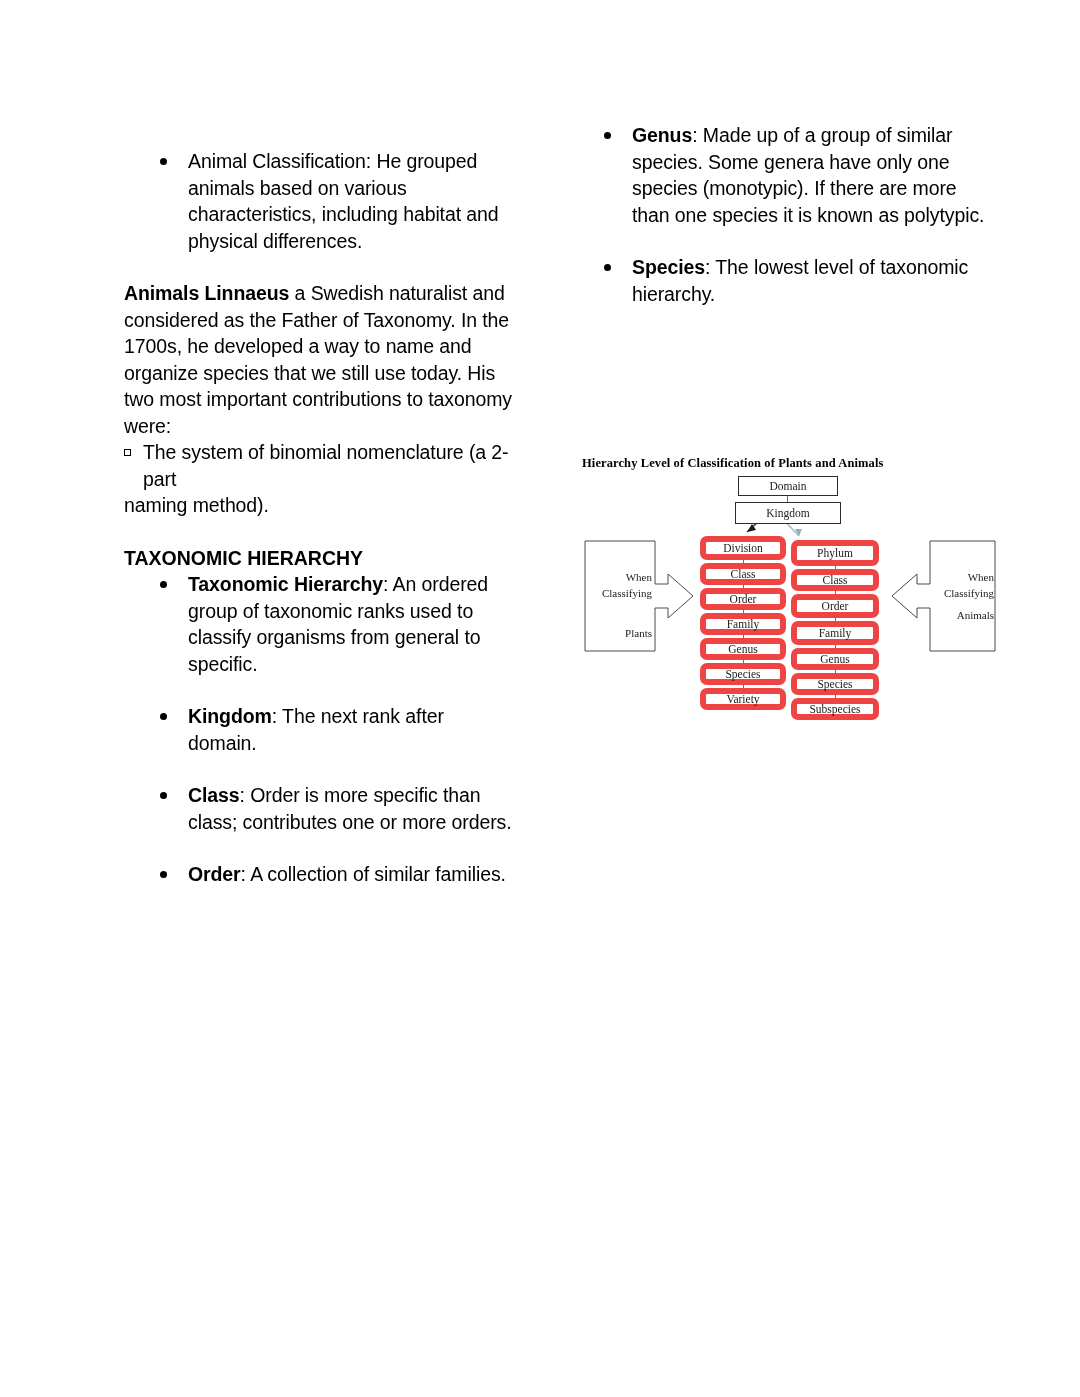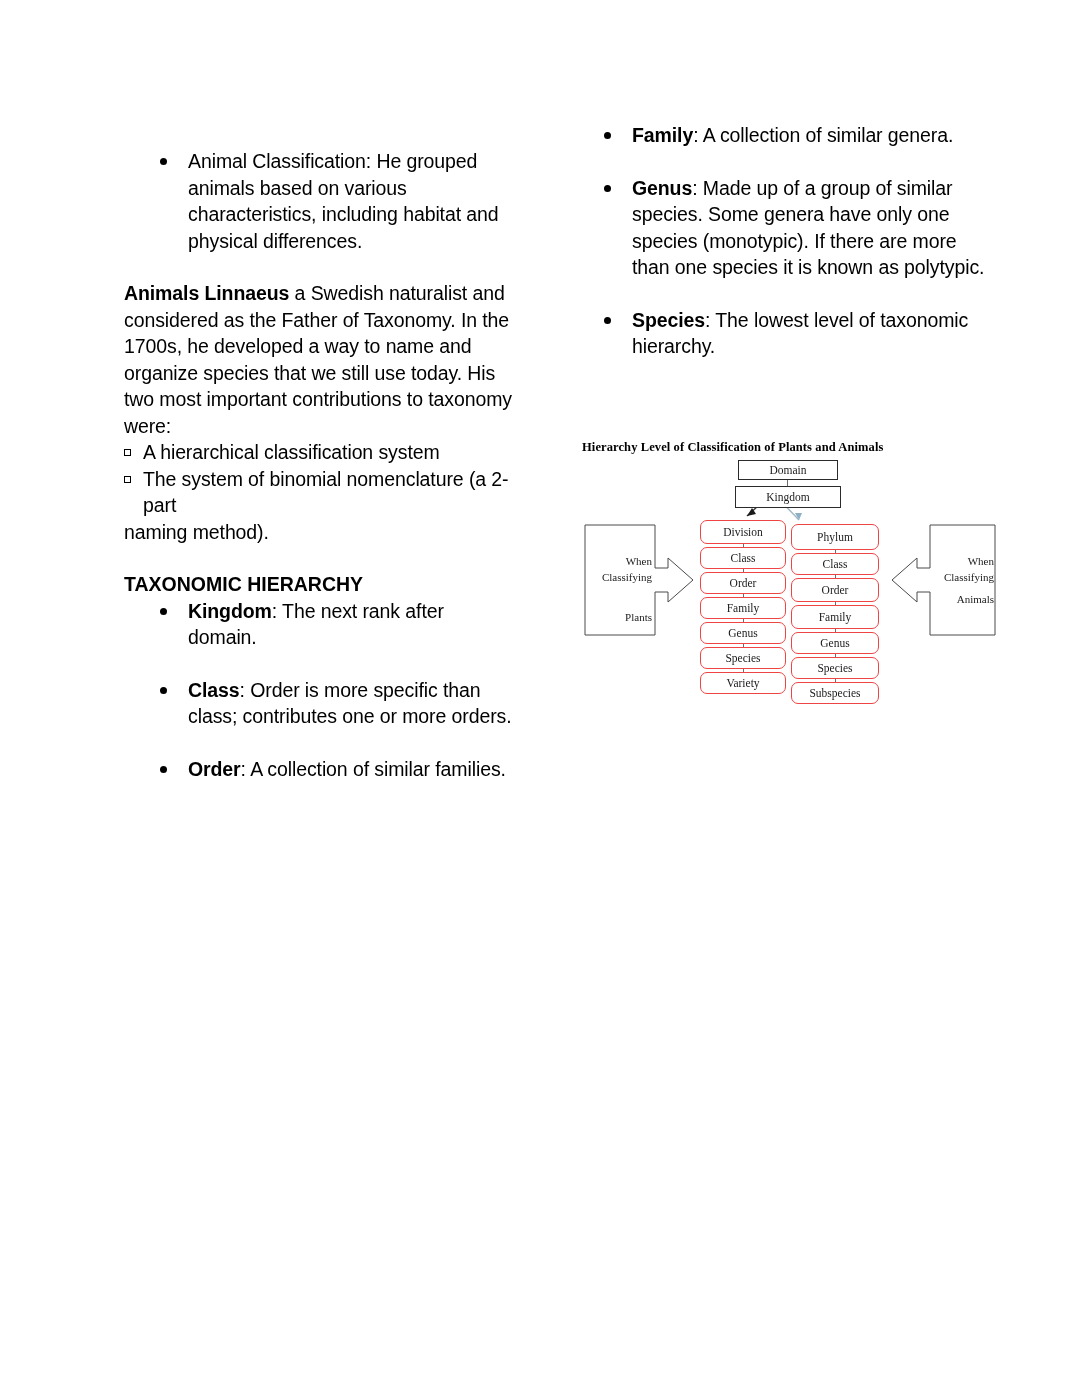--- a/index.html
+++ b/index.html
@@ -96,41 +96,41 @@
     box-sizing: border-box;
     background: transparent;
   }
 
   b, .b { font-weight: bold; }
 
   
   .diagram {
     position: absolute;
     left: 580px;
-    top: 440px;
+    top: 456px;
     width: 420px;
     height: 265px;
     font-family: "Liberation Serif", serif;
   }
   .diagram-title {
     position: absolute;
     left: 2px;
     top: 0px;
     font-family: "Liberation Serif", serif;
     font-weight: bold;
     font-size: 12.5px;
     letter-spacing: 0.1px;
     white-space: nowrap;
     color: #000;
   }
 
   .dbox {
     position: absolute;
     box-sizing: border-box;
-    border: 1px solid #ef4444;
+    border: 6px solid #ef4444;
     background: #ffffff;
     font-family: "Liberation Serif", serif;
     font-size: 11.5px;
     color: #1a1a1a;
     display: flex;
     align-items: center;
     justify-content: center;
     text-align: center;
   }
   .dbox.sharp { border: 1px solid #2b2b2b; border-radius: 0; }
@@ -169,30 +169,30 @@
 
     <div class="bullet-item">
       <span class="disc"></span>
       <span>Animal Classification: He grouped animals based on various characteristics, including habitat and physical differences.</span>
     </div>
 
     <p class="para gap-top"><b>Animals Linnaeus</b><span> a Swedish naturalist and considered as the Father of Taxonomy. In the 1700s, he developed a way to name and organize species that we still use today. His two most important contributions to taxonomy were:</span></p>
 
     <div class="sq-line">
       <span class="sq"></span>
-      <span>A hierarchical classification system</span>
-    </div>
-    <div class="sq-line">
-      <span class="sq"></span>
       <span>The system of binomial nomenclature (a 2-part</span>
     </div>
     <p class="para">naming method).</p>
 
     <p class="section-head" style="margin-top:26px;">TAXONOMIC HIERARCHY</p>
 
+    <div class="bullet-item" style="margin-top:0;">
+      <span class="disc"></span>
+      <b>Taxonomic Hierarchy</b><span>: An ordered group of taxonomic ranks used to classify organisms from general to specific.</span>
+    </div>
 
 
     <div class="bullet-item">
       <span class="disc"></span>
       <b>Kingdom</b><span>: The next rank after domain.</span>
     </div>
 
 
     <div class="bullet-item">
       <span class="disc"></span>
@@ -201,24 +201,20 @@
 
     <div class="bullet-item">
       <span class="disc"></span>
       <b>Order</b><span>: A collection of similar families.</span>
     </div>
 
   </div>
 
   <div class="col-right">
 
-    <div class="bullet-item">
-      <span class="disc"></span>
-      <b>Family</b><span>: A collection of similar genera.</span>
-    </div>
 
     <div class="bullet-item">
       <span class="disc"></span>
       <b>Genus</b><span>: Made up of a group of similar species. Some genera have only one species (monotypic).  If there are more than one species it is known as polytypic.</span>
     </div>
 
     <div class="bullet-item">
       <span class="disc"></span>
       <b>Species</b><span>: The lowest level of taxonomic hierarchy.</span>
     </div>

